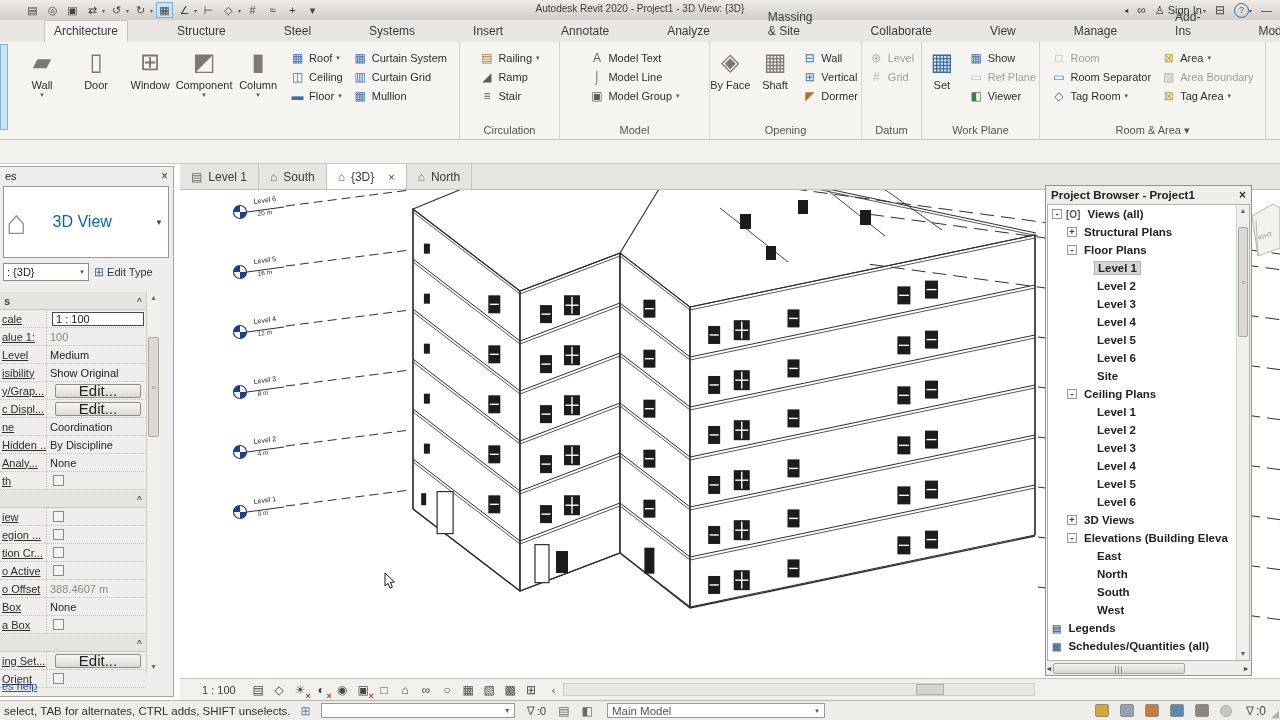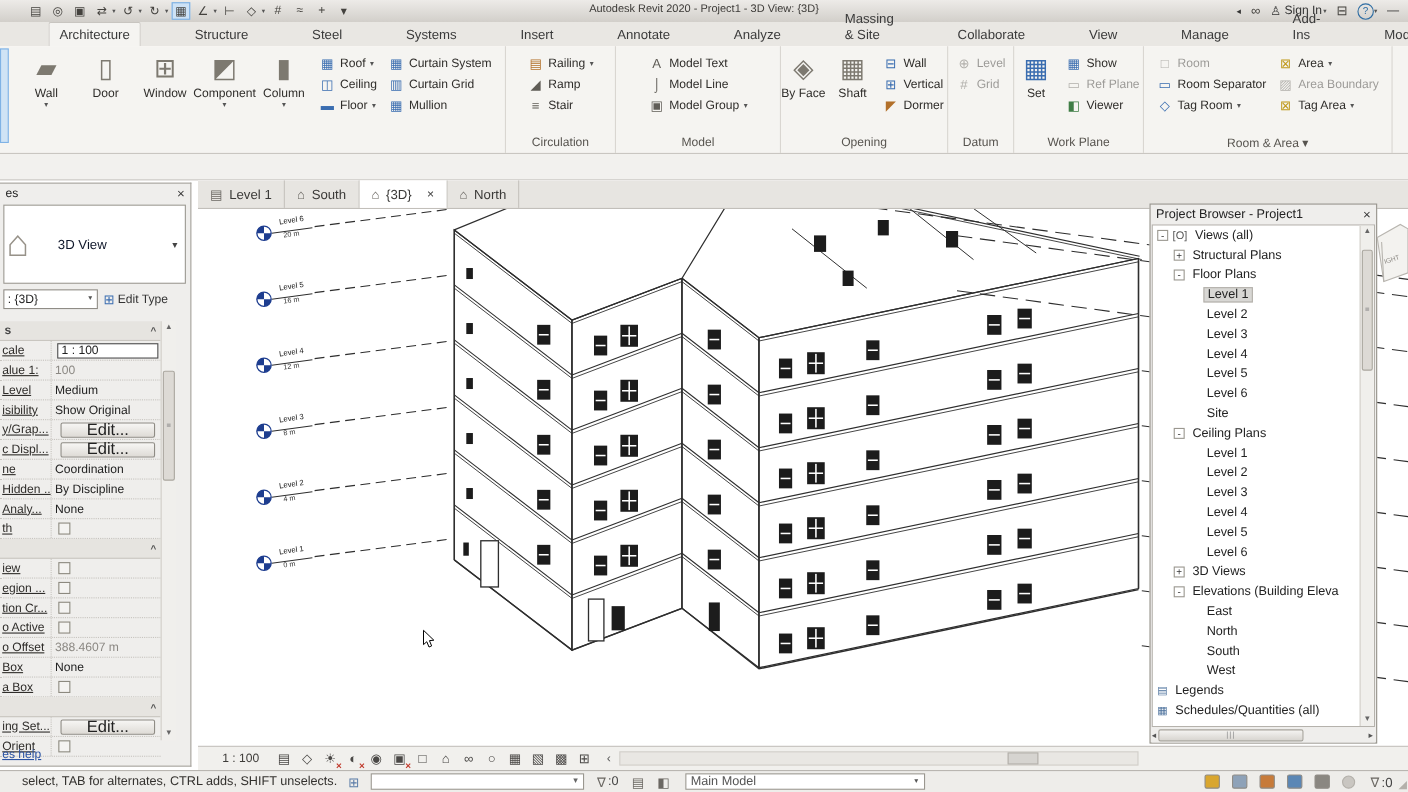--- a/index.html
+++ b/index.html
@@ -34,21 +34,21 @@
   .dis{opacity:.45;}
   .cb{color:#3a6db0;} .cg{color:#5f5c56;} .co{color:#b2702a;} .cy{color:#c09a1e;} .cgr{color:#3f7d46;}
   
   .optionsbar{position:absolute;top:140px;left:0;width:1280px;height:24px;background:#f2f1ee;border-bottom:1px solid #cbc8c3;box-sizing:border-box;}
   
   .props{position:absolute;left:0;top:166px;width:174px;height:531px;background:#efeeec;border:1px solid #a7a49e;border-left:none;font-size:11px;box-sizing:border-box;}
   .phead{height:18px;display:flex;align-items:center;justify-content:space-between;padding:0 5px;}
   .pclose{color:#333;font-size:12px;}
   .typesel{position:absolute;left:3px;top:19px;width:164px;height:70px;background:#fff;border:1px solid #9a978f;display:flex;align-items:center;}
   .tsicon{font-size:34px;color:#979289;margin-left:2px;}
-  .tstext{margin-left:26px;font-size:12px;color:#0f172a;}
+  .tstext{margin-left:26px;font-size:16px;color:#0369a1;}
   .tsarr{position:absolute;right:5px;font-size:8px;color:#444;}
   .selrow{position:absolute;top:95px;left:3px;width:164px;height:20px;display:flex;gap:5px;align-items:center;}
   .selcombo{width:86px;height:18px;background:#fff;border:1px solid #8f8c86;display:flex;align-items:center;justify-content:space-between;padding:0 3px;box-sizing:border-box;}
   .edittype{display:flex;align-items:center;gap:3px;color:#333;}
   .pgrid{position:absolute;top:125px;left:0;width:146px;}
   .prow{display:flex;height:18px;border-bottom:1px dotted #c6c3be;align-items:center;box-sizing:border-box;}
   .plab{width:47px;padding-left:2px;border-right:1px dotted #c6c3be;overflow:hidden;white-space:nowrap;height:100%;display:flex;align-items:center;color:#2f2d2a;box-sizing:border-box;flex:none;text-decoration:underline;}
   .pval{flex:1;padding-left:3px;overflow:hidden;white-space:nowrap;height:100%;display:flex;align-items:center;}
   .prow.sec{background:#e6e4e0;border-bottom:1px solid #c9c6c0;justify-content:space-between;padding:0 4px;color:#444;font-weight:bold;}
   .chev{font-size:9px;color:#555;font-weight:bold;}
@@ -63,21 +63,21 @@
   .pfoot-apply{position:absolute;left:86px;top:508px;width:84px;height:19px;background:linear-gradient(#f6f5f3,#dcd9d4);border:1px solid #9a978f;border-radius:2px;color:#8d8a85;display:flex;align-items:center;justify-content:center;box-sizing:border-box;margin-top:44px;}
   
   .canvas{position:absolute;left:180px;top:164px;width:1100px;height:536px;background:#fff;}
   .vtabs{height:26px;background:#e7e5e1;display:flex;border-bottom:1px solid #c2bfba;box-sizing:border-box;}
   .vtab{display:flex;align-items:center;gap:6px;padding:0 11px;font-size:12px;color:#3b3a38;border-right:1px solid #c6c3be;height:100%;box-sizing:border-box;}
   .vtab.act{background:#fff;}
   .vtabicon{font-size:12px;color:#6b6863;}
   .vtx{font-size:11px;color:#444;margin-left:8px;}
   #dwg{position:absolute;left:0;top:26px;}
   
-  .browser{position:absolute;left:1045px;top:185px;width:207px;height:491px;background:#efeeec;border:1px solid #96938c;font-size:11.5px;box-sizing:border-box;}
+  .browser{position:absolute;left:1045px;top:185px;width:207px;height:491px;background:#efeeec;border:1px solid #96938c;font-size:11.5px;box-sizing:border-box;font-weight:bold;}
   .bhead{height:18px;display:flex;align-items:center;justify-content:space-between;padding:0 5px;}
   .btree{position:absolute;top:18px;left:1px;right:1px;bottom:14px;background:#fff;border:1px solid #b5b2ac;overflow:hidden;box-sizing:border-box;}
   .trow{height:18px;display:flex;align-items:center;white-space:nowrap;}
   .texp{width:10px;height:10px;border:1px solid #9a978f;background:#fff;font-size:9px;line-height:8px;text-align:center;margin-right:4px;flex:none;box-sizing:border-box;color:#333;}
   .tlab{padding:0 3px;}
   .trow.sel .tlab{background:#d8d7d4;border:1px solid #b3b0aa;}
   .ticon{margin-right:4px;font-size:10px;}
   .bvscroll{position:absolute;right:0;top:0;bottom:0;width:13px;background:#f0efec;border-left:1px solid #d3d0cb;box-sizing:border-box;}
   .bvthumb{position:absolute;left:1px;top:22px;width:10px;height:110px;background:#dddad5;border:1px solid #aaa79f;border-radius:2px;box-sizing:border-box;display:flex;align-items:center;justify-content:center;font-size:7px;color:#888;}
   .bvarr{position:absolute;left:0;width:12px;height:12px;font-size:7px;color:#666;text-align:center;line-height:12px;}
@@ -88,21 +88,21 @@
   
   .vcbar{position:absolute;left:180px;top:678px;width:1100px;height:22px;background:#f1f0ed;border-top:1px solid #c6c3be;display:flex;align-items:center;font-size:11px;color:#3e3c39;box-sizing:border-box;}
   .vcscale{margin-left:22px;margin-right:14px;}
   .vci{width:17px;height:16px;margin-right:4px;display:flex;align-items:center;justify-content:center;font-size:12px;color:#4a4846;position:relative;}
   .vci.rx::after{content:"×";position:absolute;right:-2px;bottom:-3px;color:#c0392b;font-size:9px;font-weight:bold;}
   .vcollapse{font-size:11px;color:#555;margin:0 8px;}
   .hstrack{position:relative;width:472px;height:13px;background:#e9e7e3;border:1px solid #d2cfca;box-sizing:border-box;}
   .hsthumb{position:absolute;left:352px;top:0;width:28px;height:11px;background:#d6d4d0;border:1px solid #b3b0aa;box-sizing:border-box;}
   
   .statusbar{position:absolute;left:0;top:700px;width:1280px;height:20px;background:#eeedea;border-top:1px solid #b9b6b1;font-size:11.5px;display:flex;align-items:center;color:#33312e;box-sizing:border-box;}
-  .sbhint{margin-left:20px;white-space:nowrap;text-align:right;}
+  .sbhint{margin-left:4px;white-space:nowrap;text-align:right;}
   .sbicon{font-size:12px;color:#5b7da8;margin-left:10px;}
   .sbcombo{width:194px;height:15px;background:#fff;border:1px solid #9a978f;margin-left:10px;display:flex;align-items:center;justify-content:flex-end;padding:0 3px;box-sizing:border-box;}
   .sbcombo .carr{font-size:7px;color:#666;}
   .sbsmall{font-size:12px;color:#6b6863;margin-left:12px;}
   .sbnum{margin-left:2px;color:#444;}
   .mmcombo{width:218px;height:15px;background:#fff;border:1px solid #9a978f;margin-left:14px;display:flex;align-items:center;justify-content:space-between;padding:0 4px;box-sizing:border-box;color:#555;}
   .chips{position:absolute;right:48px;display:flex;gap:11px;align-items:center;}
   .chip{width:14px;height:13px;border-radius:2px;border:1px solid #8f8c86;box-sizing:border-box;}
   .chipc{width:12px;height:12px;border-radius:50%;background:#c9c6c1;border:1px solid #b3b0aa;box-sizing:border-box;}
   .sbfunnel{position:absolute;right:14px;display:flex;align-items:center;font-size:12px;color:#6b6863;}

